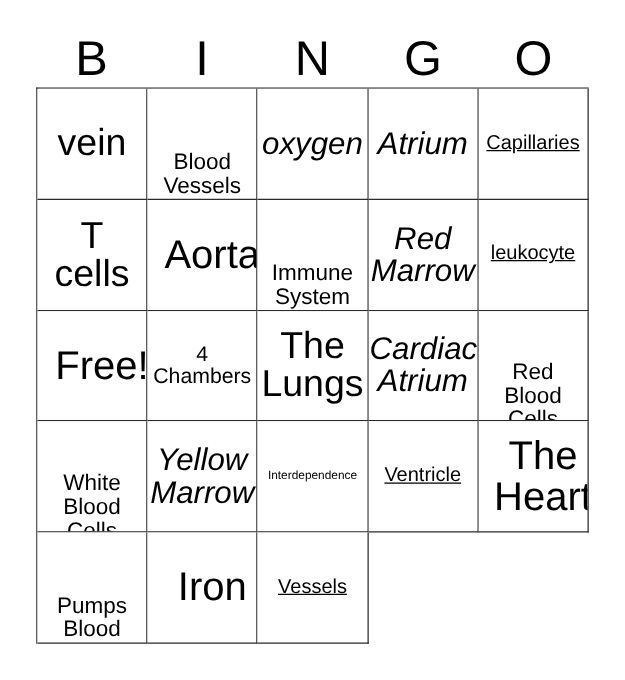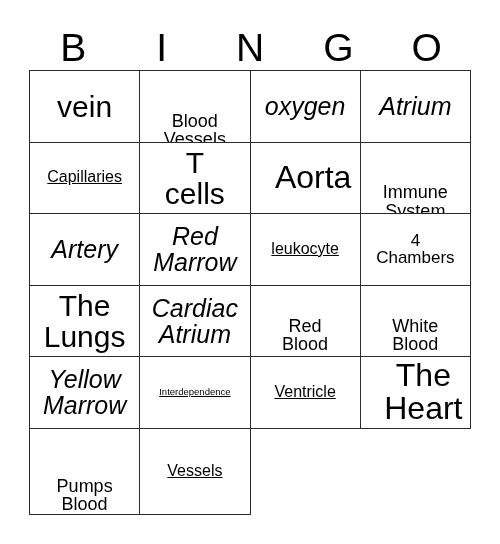--- a/index.html
+++ b/index.html
@@ -40,21 +40,21 @@
     padding-bottom: 2px;
     box-sizing: border-box;
   }
   #bingo-grid {
     width: 442px;
     height: 445px;
     border-top: 1px solid #2b2b2b;
     border-left: 1px solid #2b2b2b;
     box-sizing: border-box;
     display: grid;
-    grid-template-columns: repeat(4, 1fr);
+    grid-template-columns: repeat(5, 1fr);
     grid-template-rows: repeat(5, 1fr);
   }
   .bingo-cell {
     border-right: 1px solid #2b2b2b;
     border-bottom: 1px solid #2b2b2b;
     box-sizing: border-box;
     display: flex;
     align-items: center;
     justify-content: center;
     text-align: center;
@@ -69,21 +69,21 @@
     word-break: normal;
     white-space: pre-line;
   }
   
   .fs-xxl .cell-text { font-size: 32px; padding-left: 16px; }
   .fs-xl  .cell-text { font-size: 30px; }
   .fs-l   .cell-text { font-size: 25px; font-style: italic; }
   .fs-m   .cell-text { font-size: 18px; margin-top: 48px; }
   .fs-xs  .cell-text { font-size: 17px; }
   .fs-xxs .cell-text { font-size: 16px; text-decoration: underline; }
-  .fs-tiny .cell-text { font-size: 9.5px; text-decoration: underline; }
+  .fs-tiny .cell-text { font-size: 9.5px; }
 </style>
 </head>
 <body>
 
 <div id="bingo-card">
 
   <div id="bingo-header">
     <div class="header-letter">B</div>
     <div class="header-letter">I</div>
     <div class="header-letter">N</div>
@@ -114,30 +114,30 @@
         <span class="cell-text">T
 cells</span>
       </div>
     <div class="bingo-cell fs-xxl">
         <span class="cell-text">Aorta</span>
       </div>
     <div class="bingo-cell fs-m">
         <span class="cell-text">Immune
 System</span>
       </div>
-    <div class="bingo-cell fs-l">
-        <span class="cell-text">Artery</span>
-      </div>
 
     <div class="bingo-cell fs-l">
         <span class="cell-text">Red
 Marrow</span>
       </div>
     <div class="bingo-cell fs-xxs">
         <span class="cell-text">leukocyte</span>
+      </div>
+    <div class="bingo-cell fs-xxl">
+        <span class="cell-text">Free!</span>
       </div>
     <div class="bingo-cell fs-xs">
         <span class="cell-text">4
 Chambers</span>
       </div>
     <div class="bingo-cell fs-xl">
         <span class="cell-text">The
 Lungs</span>
       </div>
 
@@ -167,18 +167,21 @@
         <span class="cell-text">Ventricle</span>
       </div>
     <div class="bingo-cell fs-xxl">
         <span class="cell-text">The
 Heart</span>
       </div>
     <div class="bingo-cell fs-m">
         <span class="cell-text">Pumps
 Blood</span>
       </div>
+    <div class="bingo-cell fs-xxl">
+        <span class="cell-text">Iron</span>
+      </div>
     <div class="bingo-cell fs-xxs">
         <span class="cell-text">Vessels</span>
       </div>
 
   </div>
 </div>
 
 </body></html>

